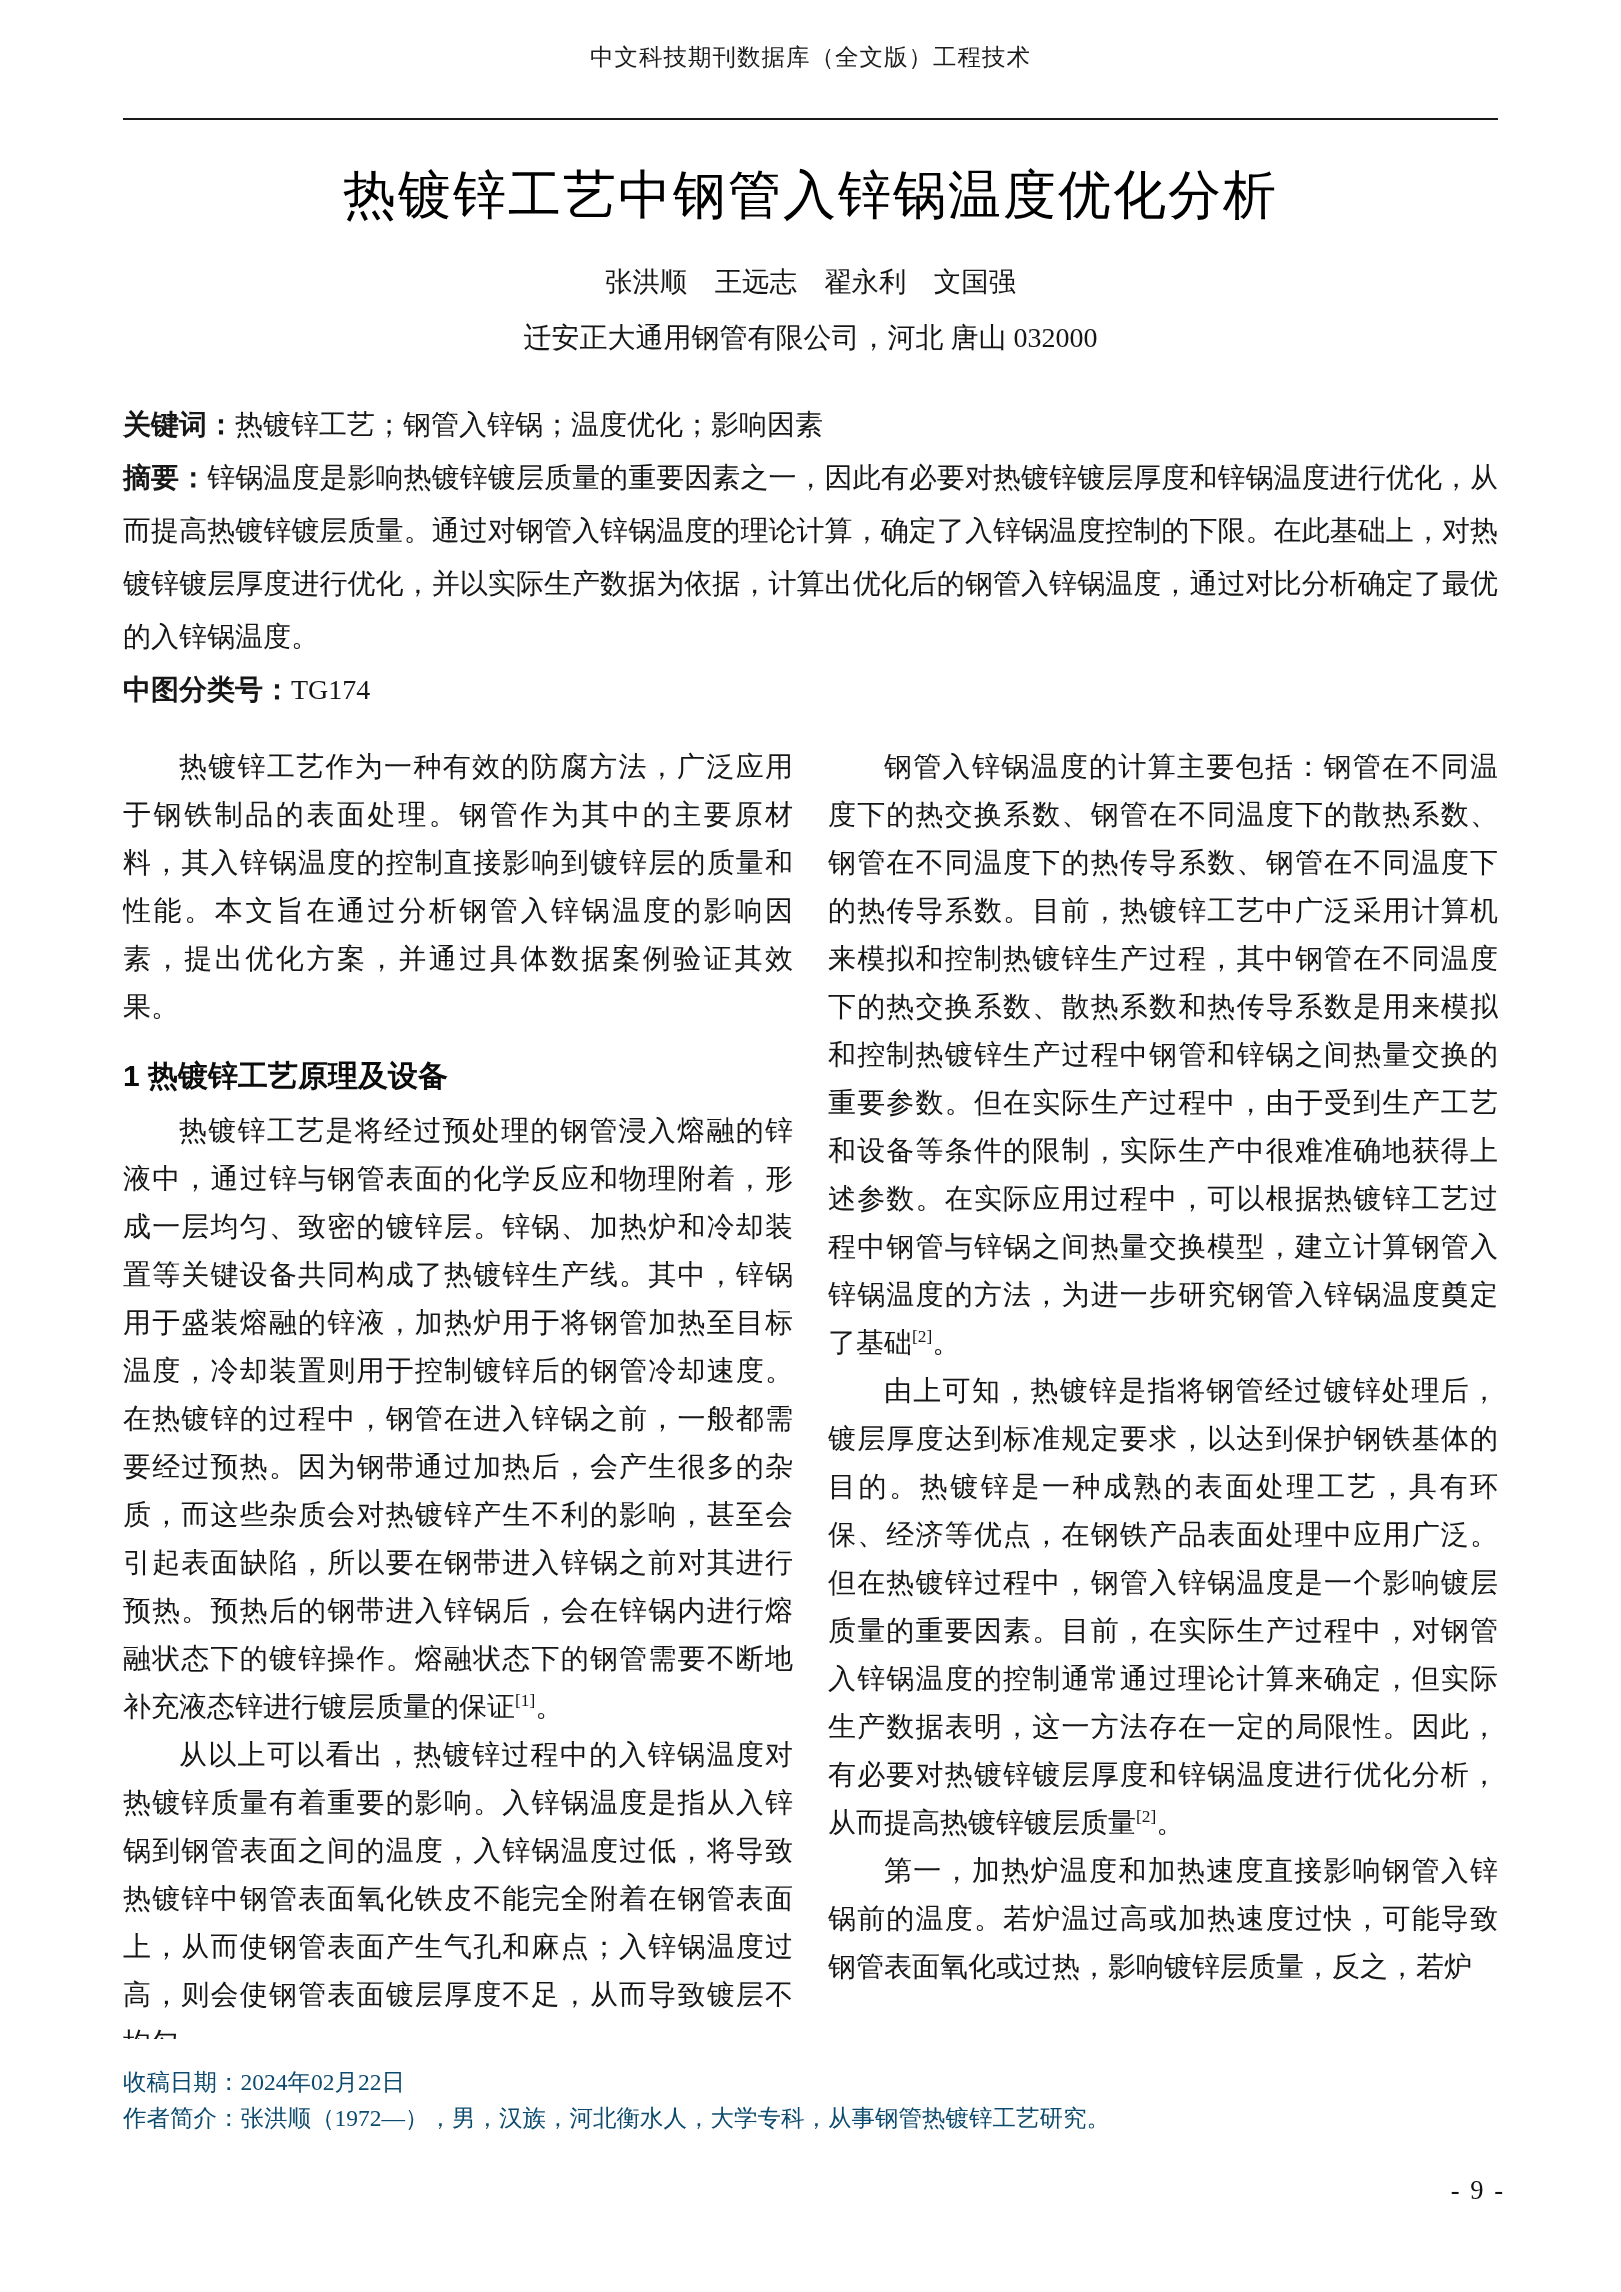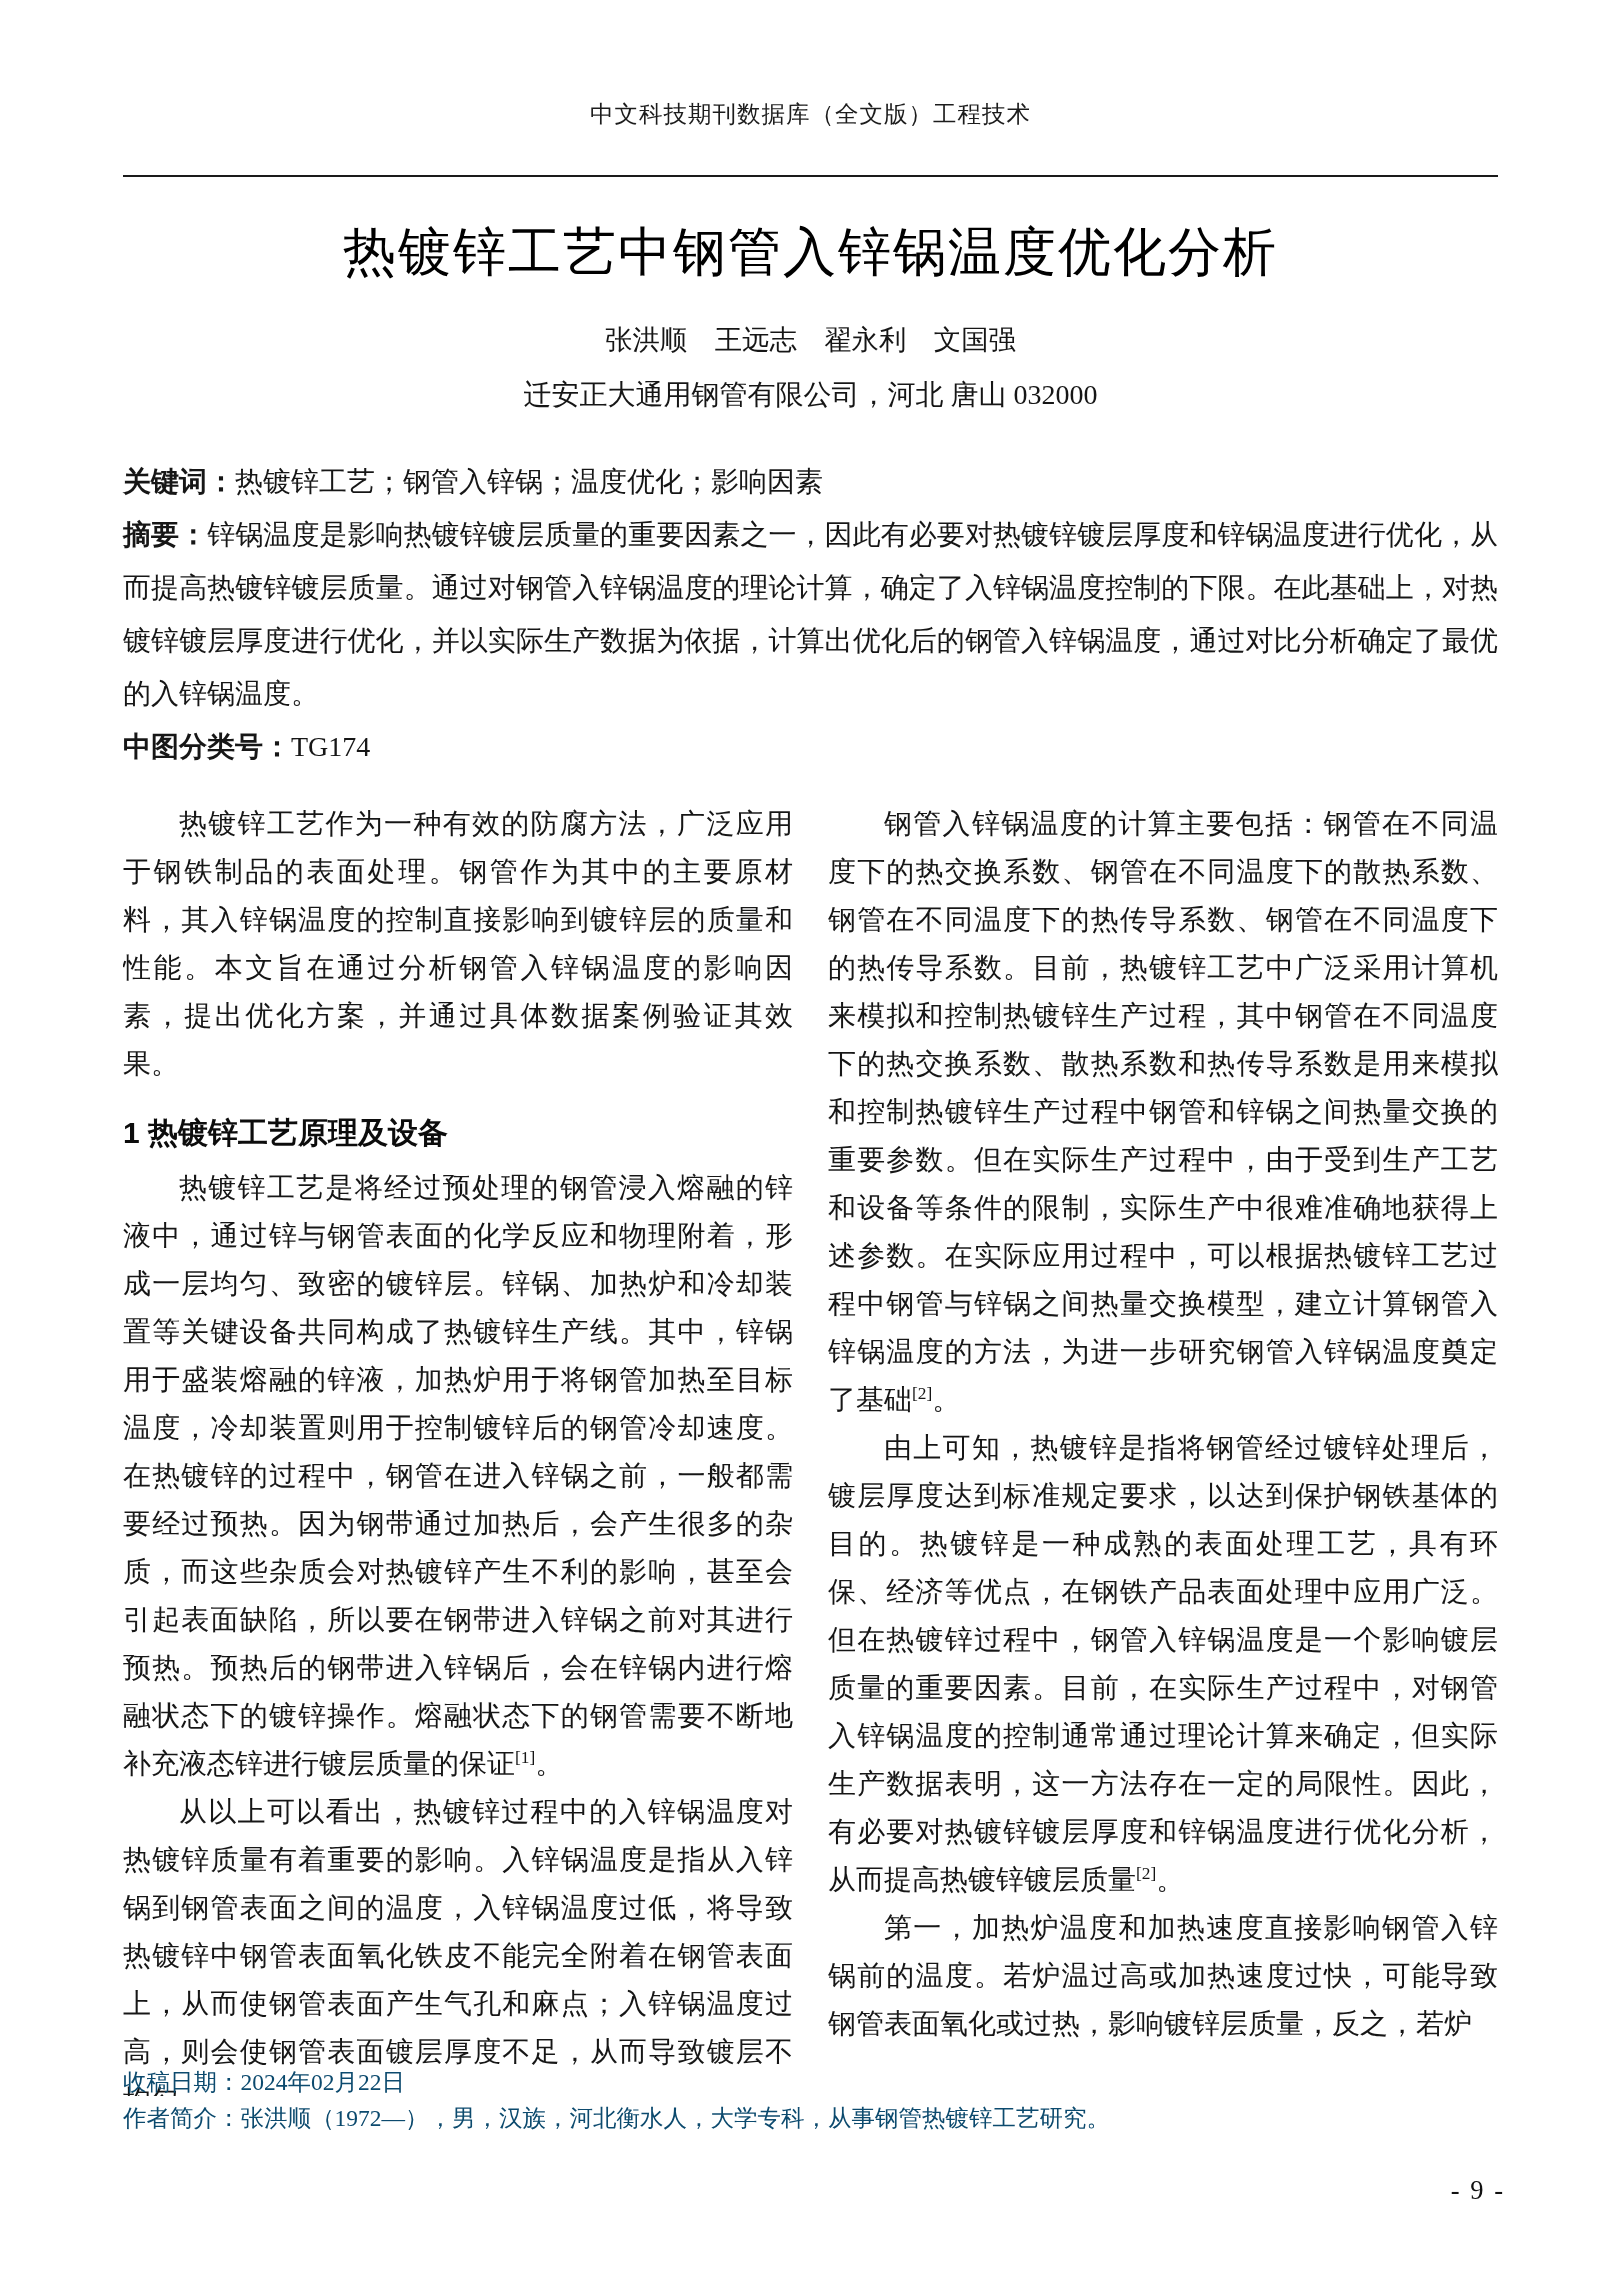--- a/index.html
+++ b/index.html
@@ -7,21 +7,21 @@
     position: relative;
     width: 1621px;
     height: 2293px;
     margin: 0 auto;
     background: #ffffff;
     color: #161616;
     overflow: hidden;
   }
 
   .journal-header {
-    padding-top: 99px;
+    padding-top: 42px;
     text-align: center;
     font-size: 23.5px;
     line-height: 31px;
     letter-spacing: 1px;
     color: #1c1c1c;
     font-family: "Liberation Serif", "DejaVu Serif", serif;
   }
   .header-rule {
     margin: 45px 123px 0 123px;
     border: none;
@@ -36,21 +36,21 @@
     font-weight: normal;
     letter-spacing: 2px;
     color: #000;
     font-family: "Liberation Sans", "DejaVu Sans", sans-serif;
   }
   .authors-line {
     margin-top: 33px;
     text-align: center;
     font-size: 27.4px;
     line-height: 39px;
-    font-family: Liberation Sans, sans-serif;
+    font-family: Liberation Serif, serif;
   }
   .affiliation-line {
     margin-top: 13.7px;
     text-align: center;
     font-size: 28px;
     line-height: 43px;
     font-family: "Liberation Serif", "DejaVu Serif", serif;
   }
   .meta-block {
     margin: 39px 123px 0 123px;

